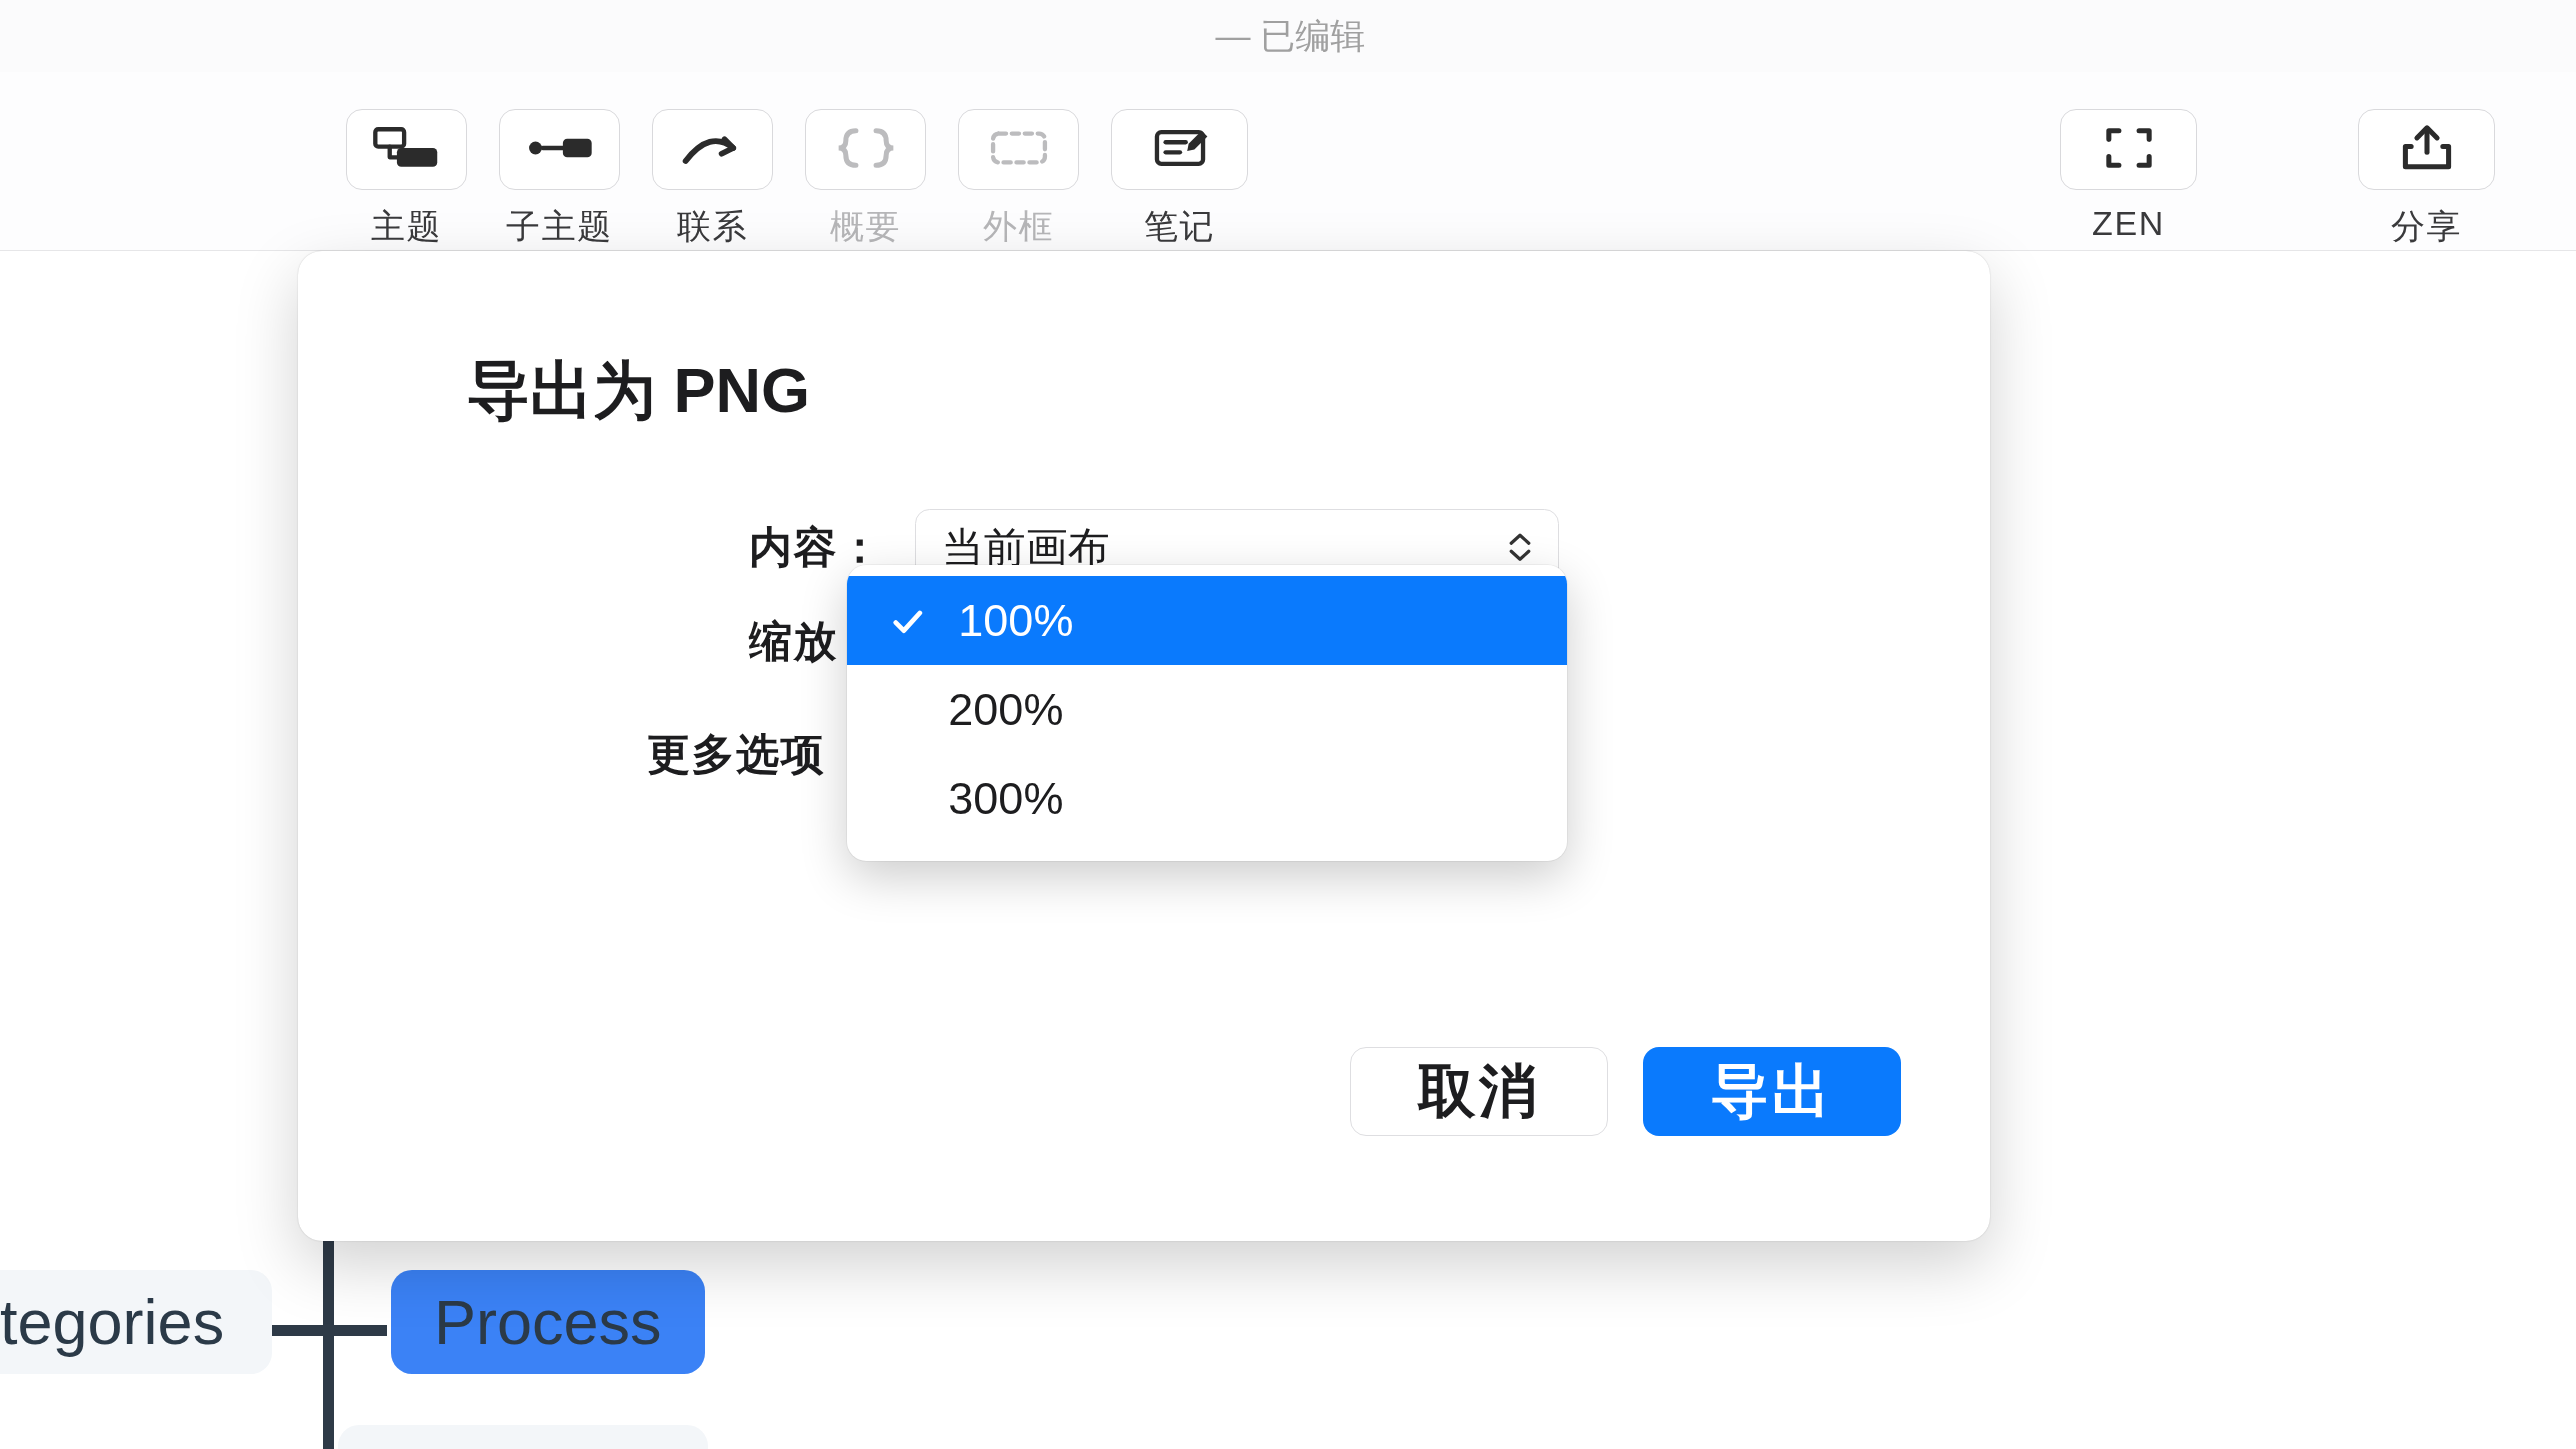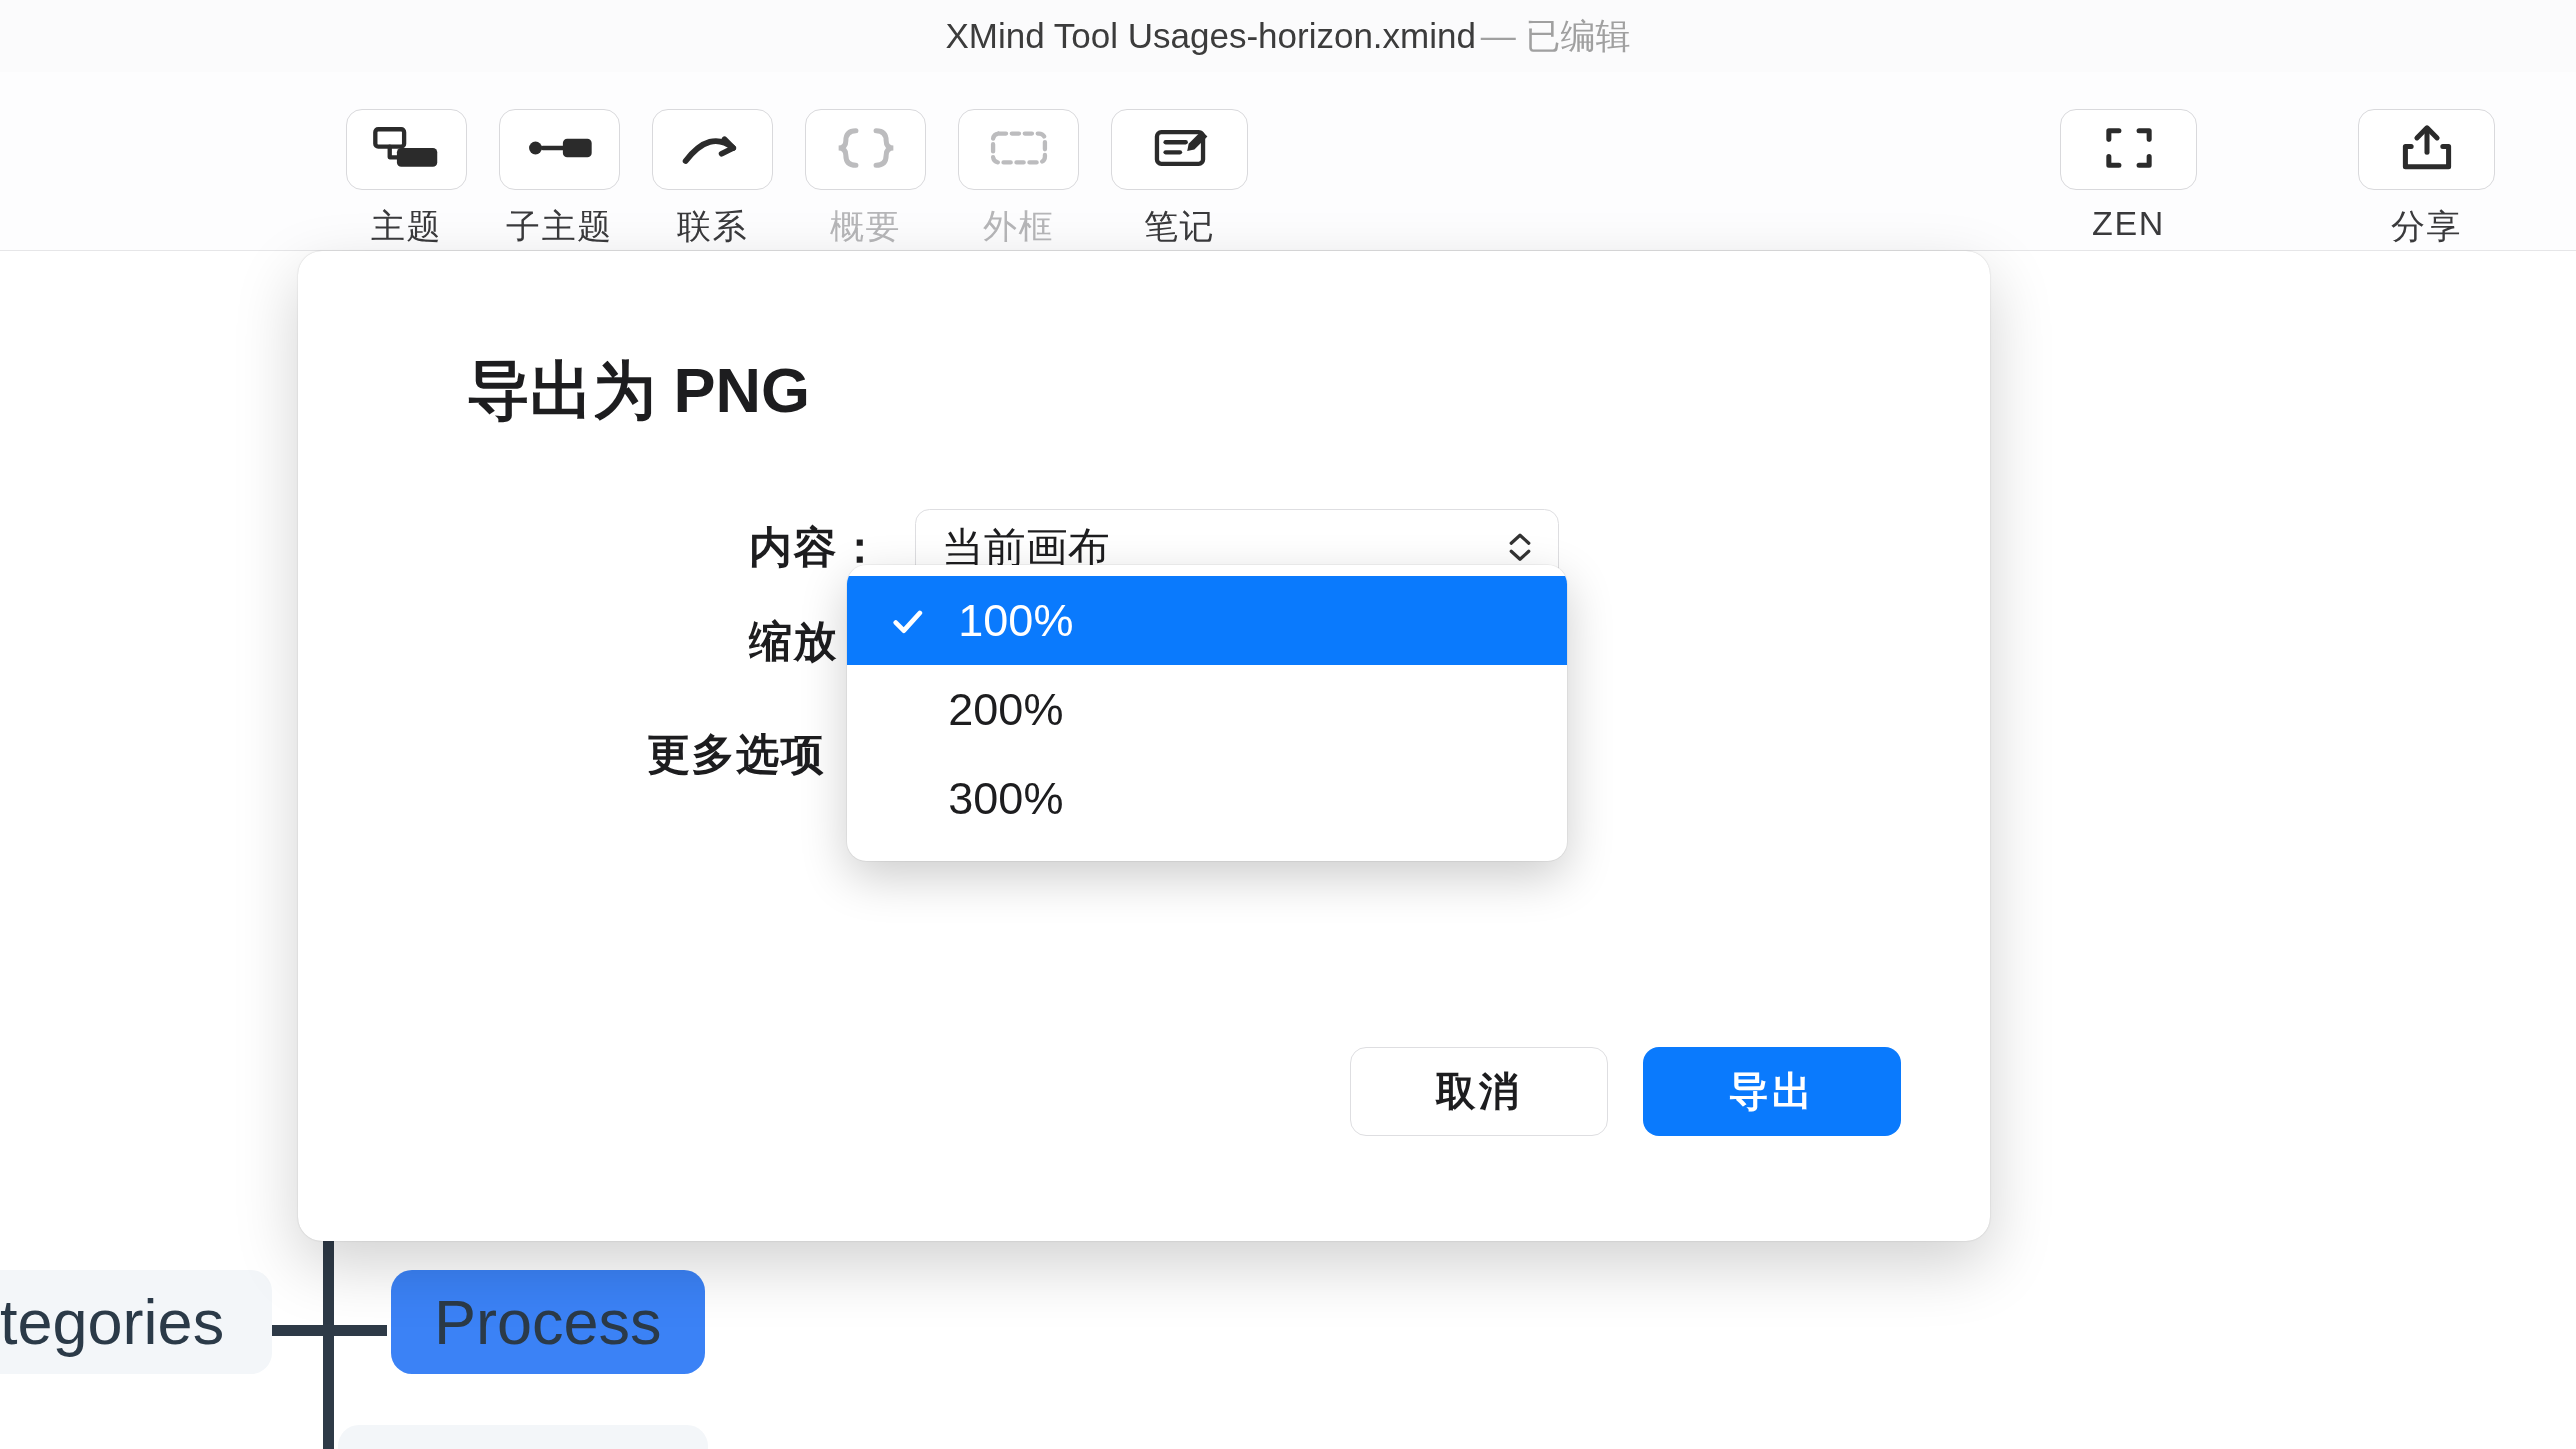--- a/index.html
+++ b/index.html
@@ -245,42 +245,41 @@
     position: absolute;
     right: 89px;
     bottom: 105px;
     display: flex;
     gap: 35px;
   }
   .btn {
     min-width: 258px;
     height: 89px;
     border-radius: 16px;
-    font-size: 40px;
+    font-size: 58px;
     font-weight: 600;
     display: flex;
     align-items: center;
     justify-content: center;
     letter-spacing: 3.2px;
   }
   .btn.secondary {
     background: #ffffff;
     color: #1d1d1f;
     border: 1.6px solid #dedee1;
   }
   .btn.primary {
     background: #0a7afd;
     color: #ffffff;
   }
 </style>
 </head>
 <body>
 
 <div class="titlebar">
-  <span class="title-main">XMind Tool Usages-horizon.xmind</span>
   <span class="title-suffix"> — 已编辑</span>
 </div>
 
 <div class="toolbar">
   <div class="toolbar-left">
 
     <div class="tool-btn">
       <div class="btn-box">
         <span>
           <svg viewBox="0 0 100 60" stroke="currentColor" stroke-width="6" fill="none" stroke-linecap="round" stroke-linejoin="round">

